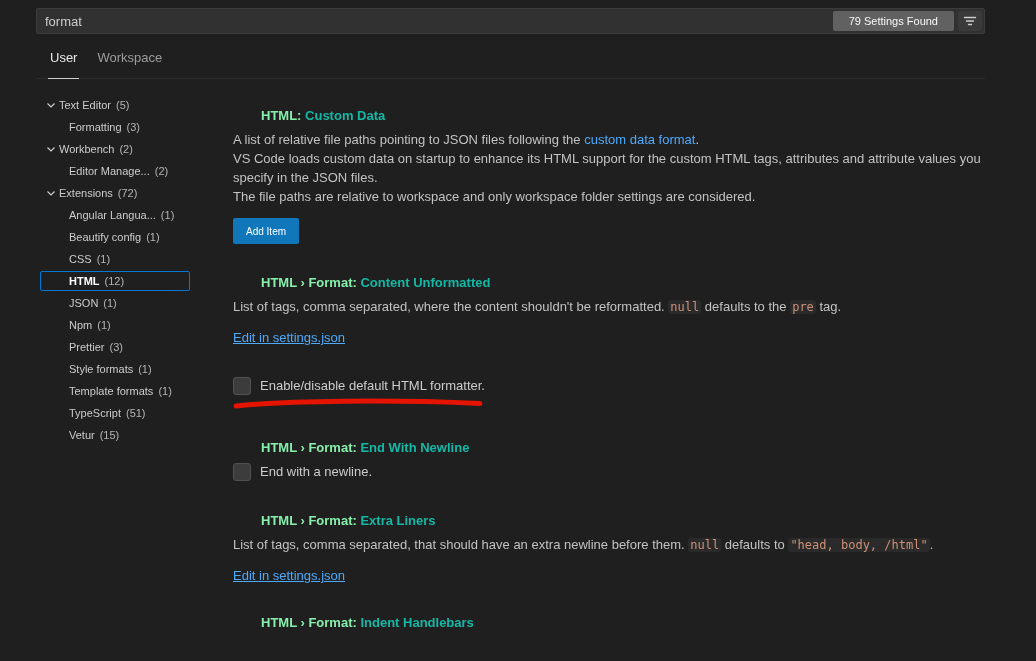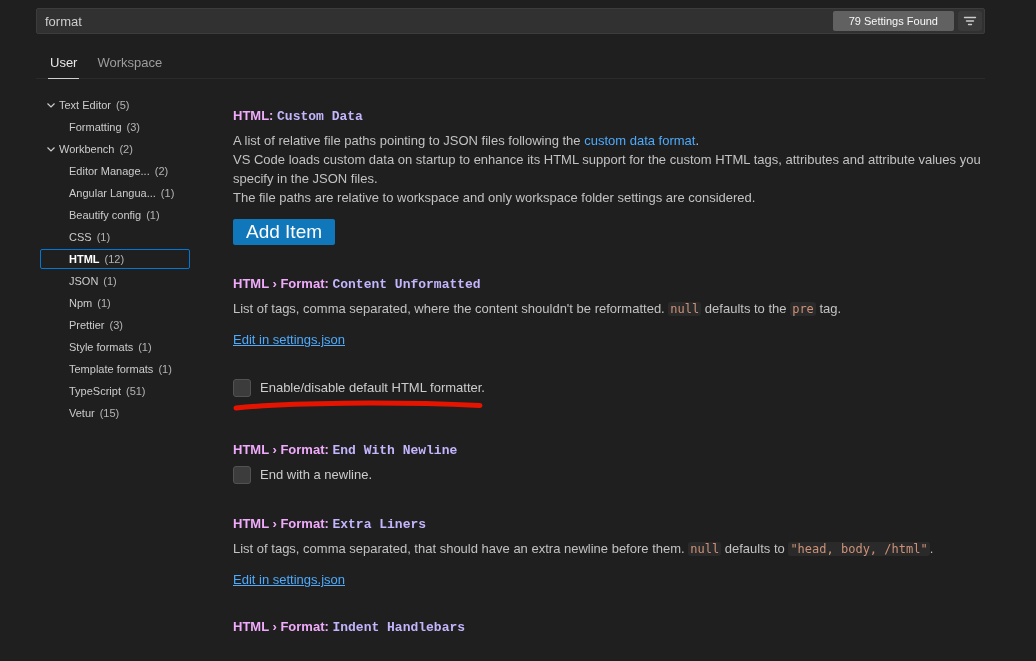--- a/index.html
+++ b/index.html
@@ -27,21 +27,21 @@
   .filter-btn {
     position:absolute; right:3px; top:3px; width:24px; height:20px;
     display:flex; align-items:center; justify-content:center;
     background:#3a3a3a; border-radius:3px; cursor:pointer;
   }
 
   
   .tabs {
     position:absolute; left:36px; top:50px; right:51px; height:29px;
     border-bottom:1px solid #2b2b2b; padding-left:12px;
-    display:flex; gap:16px; align-items:flex-end;
+    display:flex; gap:16px; 
   }
   .tab {
     font-size:13px; color:#9d9d9d; padding:0 2px 8px 2px; cursor:pointer;
     border-bottom:1px solid transparent; margin-bottom:-1px; white-space:nowrap;
   }
   .tab.active { color:#e7e7e7; border-bottom-color:#d0d0d0; }
 
   
   .toc { position:absolute; left:40px; top:95px; width:196px; bottom:0; font-size:11px; color:#cccccc; }
   .toc-row {
@@ -52,36 +52,36 @@
   .toc-row.level1 { padding-left:28px; }
   .toc-row .chev { width:16px; height:16px; display:inline-flex; align-items:center; justify-content:center; flex:none; }
   .toc-row.selected { border-color:#0078d4; }
   .toc-row.selected .toc-label { color:#ffffff; font-weight:700; }
   .toc-count { margin-left:5px; opacity:.85; }
 
   
   .settings-list { position:absolute; left:233px; top:79px; right:40px; bottom:0; padding-top:28px; overflow:hidden; }
   .setting { position:relative; margin-bottom:30px; }
   .setting-title { font-size:13px; font-weight:700; line-height:17px; margin-bottom:6px; }
-  .setting-title .cat { color:#f0abfc; }
-  .setting-title .name { color:#c4b5fd;font-family:Liberation Mono, monospace; }
+  .setting-title .cat { color:#86efac;margin-left:28px; }
+  .setting-title .name { color:#14b8a6; }
   .desc { font-size:13px; line-height:19px; color:#c2c2c2; }
   .desc code, .cb-label code {
     font-family:"DejaVu Sans Mono", monospace; font-size:12px;
     color:var(--code,#ce9178); background:rgba(255,255,255,0.05);
     padding:0 2px; border-radius:3px;
   }
   a.doc-link { color:var(--link,#4daafc); text-decoration:none; cursor:pointer; }
   a.edit-link {
     display:inline-block; margin-top:12px; font-size:13px; line-height:17px;
     color:var(--link,#4daafc); text-decoration:underline; cursor:pointer;
   }
   .btn {
     display:inline-block; margin-top:12px; height:26px; padding:0 13px;
-    background:var(--accent,#1177bb); color:#ffffff; font-size:19px;
+    background:var(--accent,#1177bb); color:#ffffff; font-size:10px;
     border:none; border-radius:2px; font-family:inherit; cursor:pointer;
   }
   .cb-row { display:flex; align-items:center; height:20px; }
   .checkbox {
     width:18px; height:18px; background:#3c3c3c; border:1px solid #525252;
     border-radius:3px; margin-right:9px; flex:none; cursor:pointer;
   }
   .cb-label { font-size:13px; color:#cccccc; line-height:20px; }
   .red-underline { height:12px; margin-top:1px; line-height:0; }
 </style>
@@ -129,20 +129,29 @@
             <path d="M4.5 6.5 L8 10 L11.5 6.5" stroke="#cccccc" stroke-width="1.2" fill="none"></path>
           </svg>
         </span>
         <span class="toc-label">Workbench</span>
         <span class="toc-count">(2)</span>
       </div>
       <div class="toc-row level1">
         <span class="toc-label">Editor Manage...</span>
         <span class="toc-count">(2)</span>
       </div>
+      <div class="toc-row level0">
+        <span class="chev">
+          <svg width="16" height="16" viewBox="0 0 16 16" fill="none">
+            <path d="M4.5 6.5 L8 10 L11.5 6.5" stroke="#cccccc" stroke-width="1.2" fill="none"></path>
+          </svg>
+        </span>
+        <span class="toc-label">Extensions</span>
+        <span class="toc-count">(72)</span>
+      </div>
       <div class="toc-row level1">
         <span class="toc-label">Angular Langua...</span>
         <span class="toc-count">(1)</span>
       </div>
       <div class="toc-row level1">
         <span class="toc-label">Beautify config</span>
         <span class="toc-count">(1)</span>
       </div>
       <div class="toc-row level1">
         <span class="toc-label">CSS</span>

